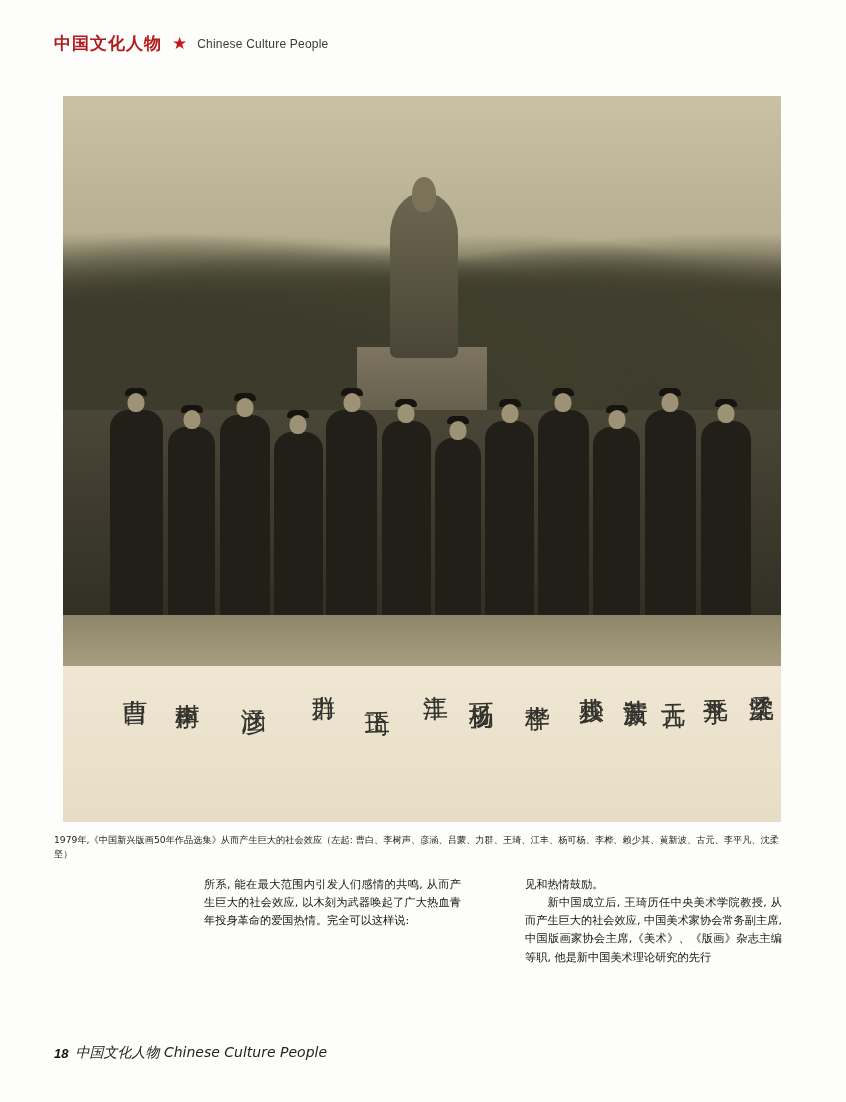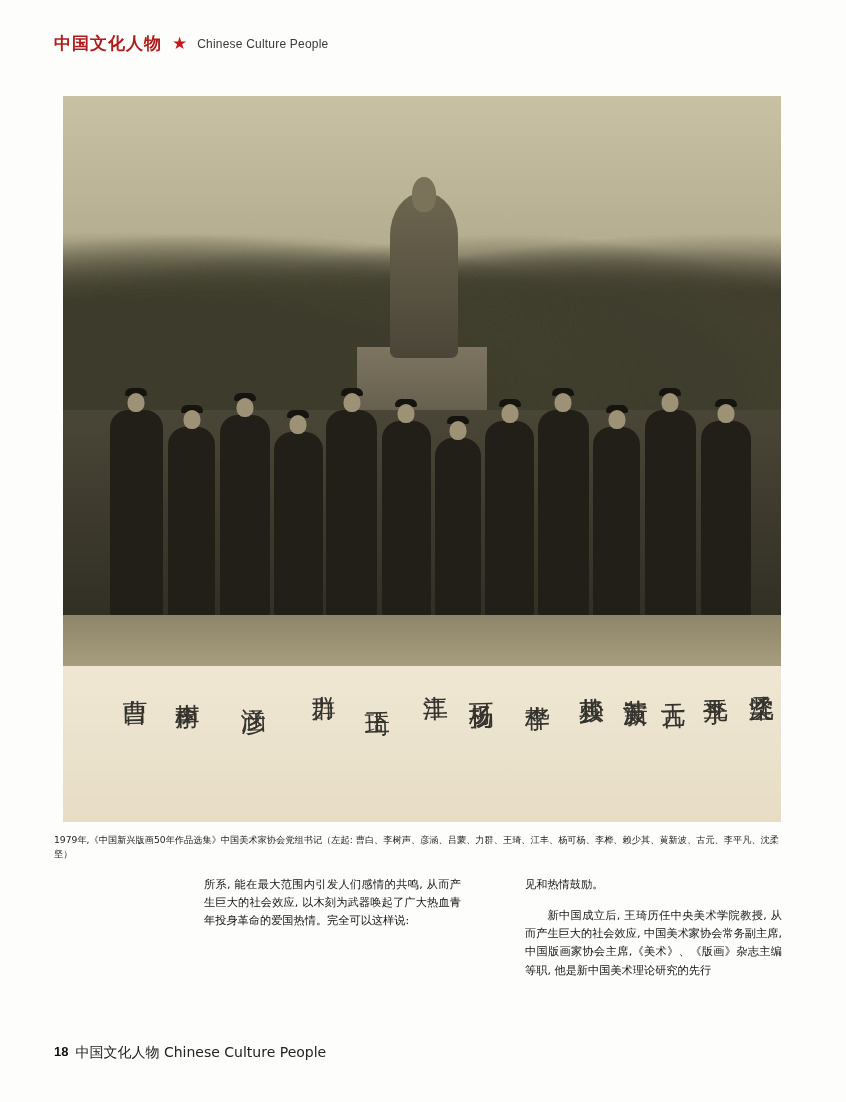--- a/index.html
+++ b/index.html
@@ -123,21 +123,21 @@
     margin:0 0 10px 0;
     font-family:"DejaVu Sans", sans-serif;
     font-size:13.4px;font-weight:bold;color:#000;
     letter-spacing:.3px;
   }
   .col .lead{margin-bottom:2px;}
 
   
   .footer{
     position:absolute;left:54px;bottom:40px;
-    display:flex;align-items:flex-start;gap:7px;
+    display:flex;align-items:center;gap:7px;font-style:italic;
   }
   .pagenum{font-size:13px;font-weight:bold;color:#111;}
   .foot-txt{
     font-family:"DejaVu Sans", sans-serif;
     font-size:14px;color:#222;
   }
 </style>
 </head>
 <body>
 
@@ -220,28 +220,28 @@
       <div class="cal-col" style="right:288px;top:18px">杨可扬</div>
       <div class="cal-col" style="right:232px;top:20px">李桦</div>
       <div class="cal-col" style="right:178px;top:12px">赖少其</div>
       <div class="cal-col" style="right:134px;top:14px">黄新波</div>
       <div class="cal-col" style="right:96px;top:18px">古元</div>
       <div class="cal-col" style="right:54px;top:14px">李平凡</div>
       <div class="cal-col" style="right:8px;top:10px">沈柔坚</div>
     </div>
   </div>
 
-  <div class="caption">1979年,《中国新兴版画50年作品选集》中国美术家协会党组书记（左起: 曹白、李树声、彦涵、吕蒙、力群、王琦、江丰、杨可杨、李桦、赖少其、黄新波、古元、李平凡、沈柔坚）</div>
+  <div class="caption">1979年,《中国新兴版画50年作品选集》从而产生巨大的社会效应（左起: 曹白、李树声、彦涵、吕蒙、力群、王琦、江丰、杨可杨、李桦、赖少其、黄新波、古元、李平凡、沈柔坚）</div>
 
   <div class="cols">
     <div class="col">
       <p class="lead" style="text-indent:0">所系, 能在最大范围内引发人们感情的共鸣, 从而产生巨大的社会效应, 以木刻为武器唤起了广大热血青年投身革命的爱国热情。完全可以这样说:</p>
     </div>
     <div class="col">
-      <p style="text-indent:0;margin-bottom:13px">见和热情鼓励。</p>
+      <p style="text-indent:0;margin-bottom:0">见和热情鼓励。</p>
       <p>新中国成立后, 王琦历任中央美术学院教授, 从而产生巨大的社会效应, 中国美术家协会常务副主席, 中国版画家协会主席,《美术》、《版画》杂志主编等职, 他是新中国美术理论研究的先行</p>
     </div>
   </div>
 
   <div class="footer">
     <span class="pagenum">18</span>
     <span class="foot-txt">中国文化人物 Chinese Culture People</span>
   </div>
 
 </div>

